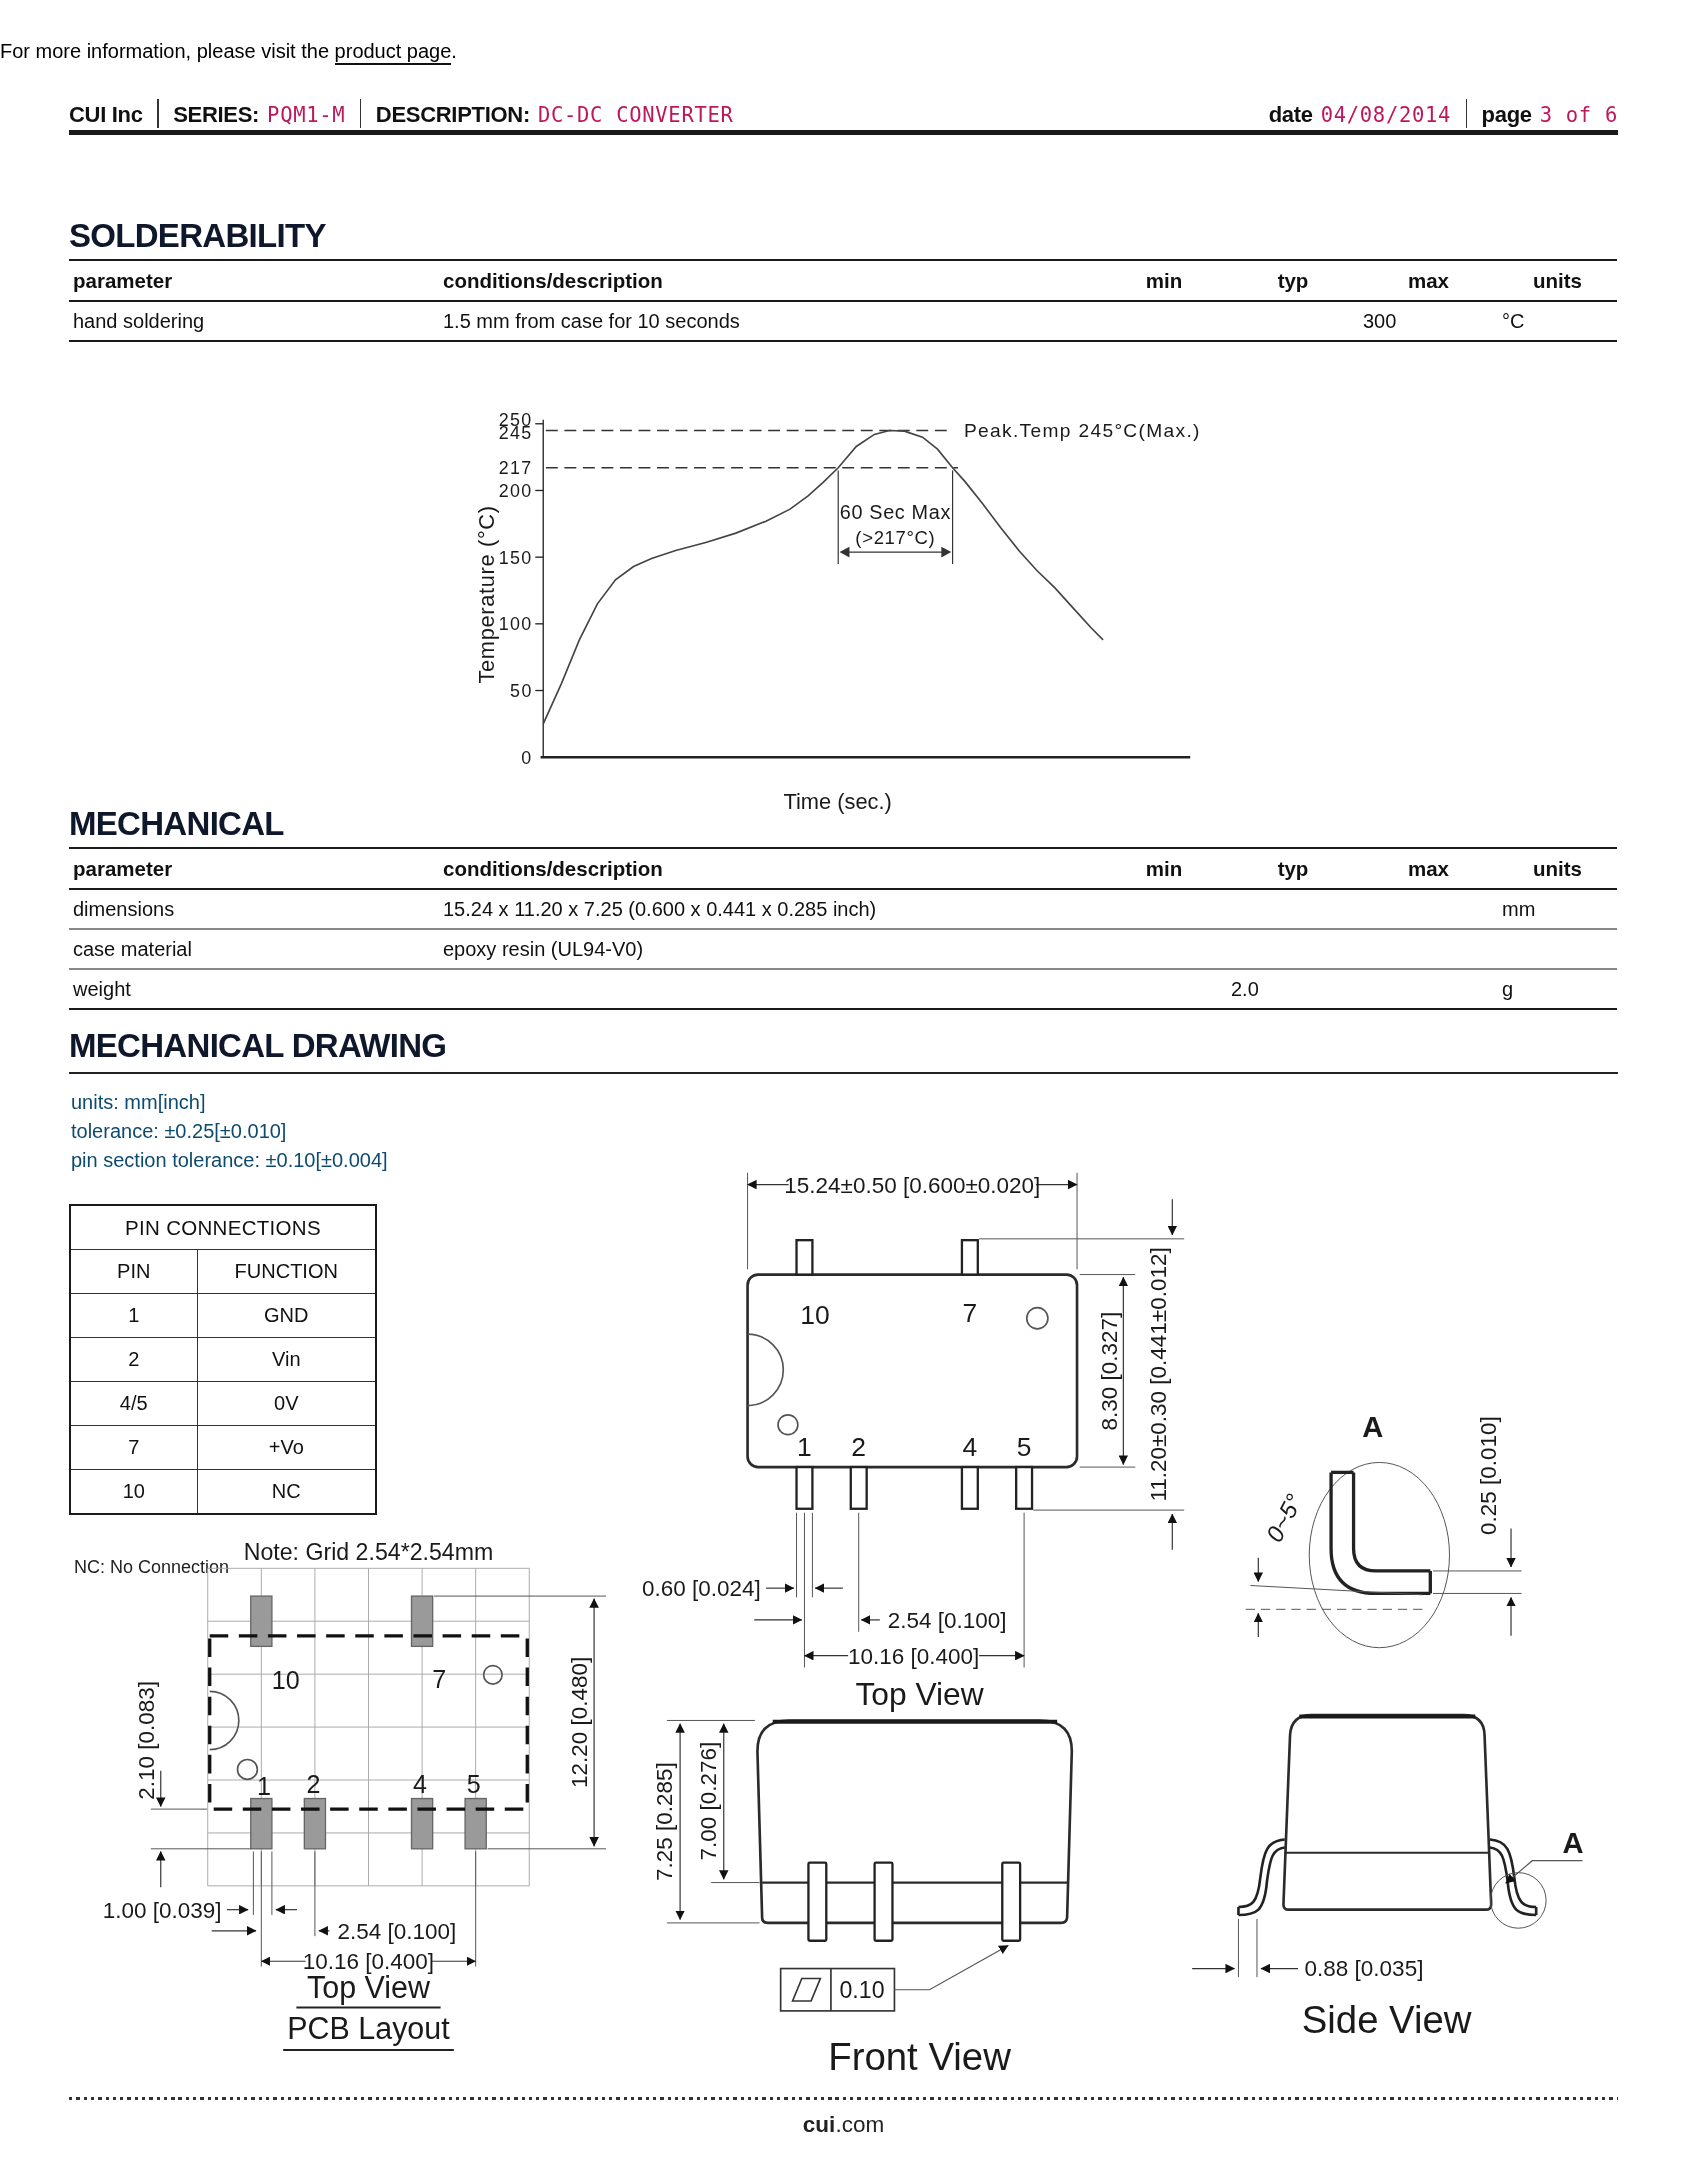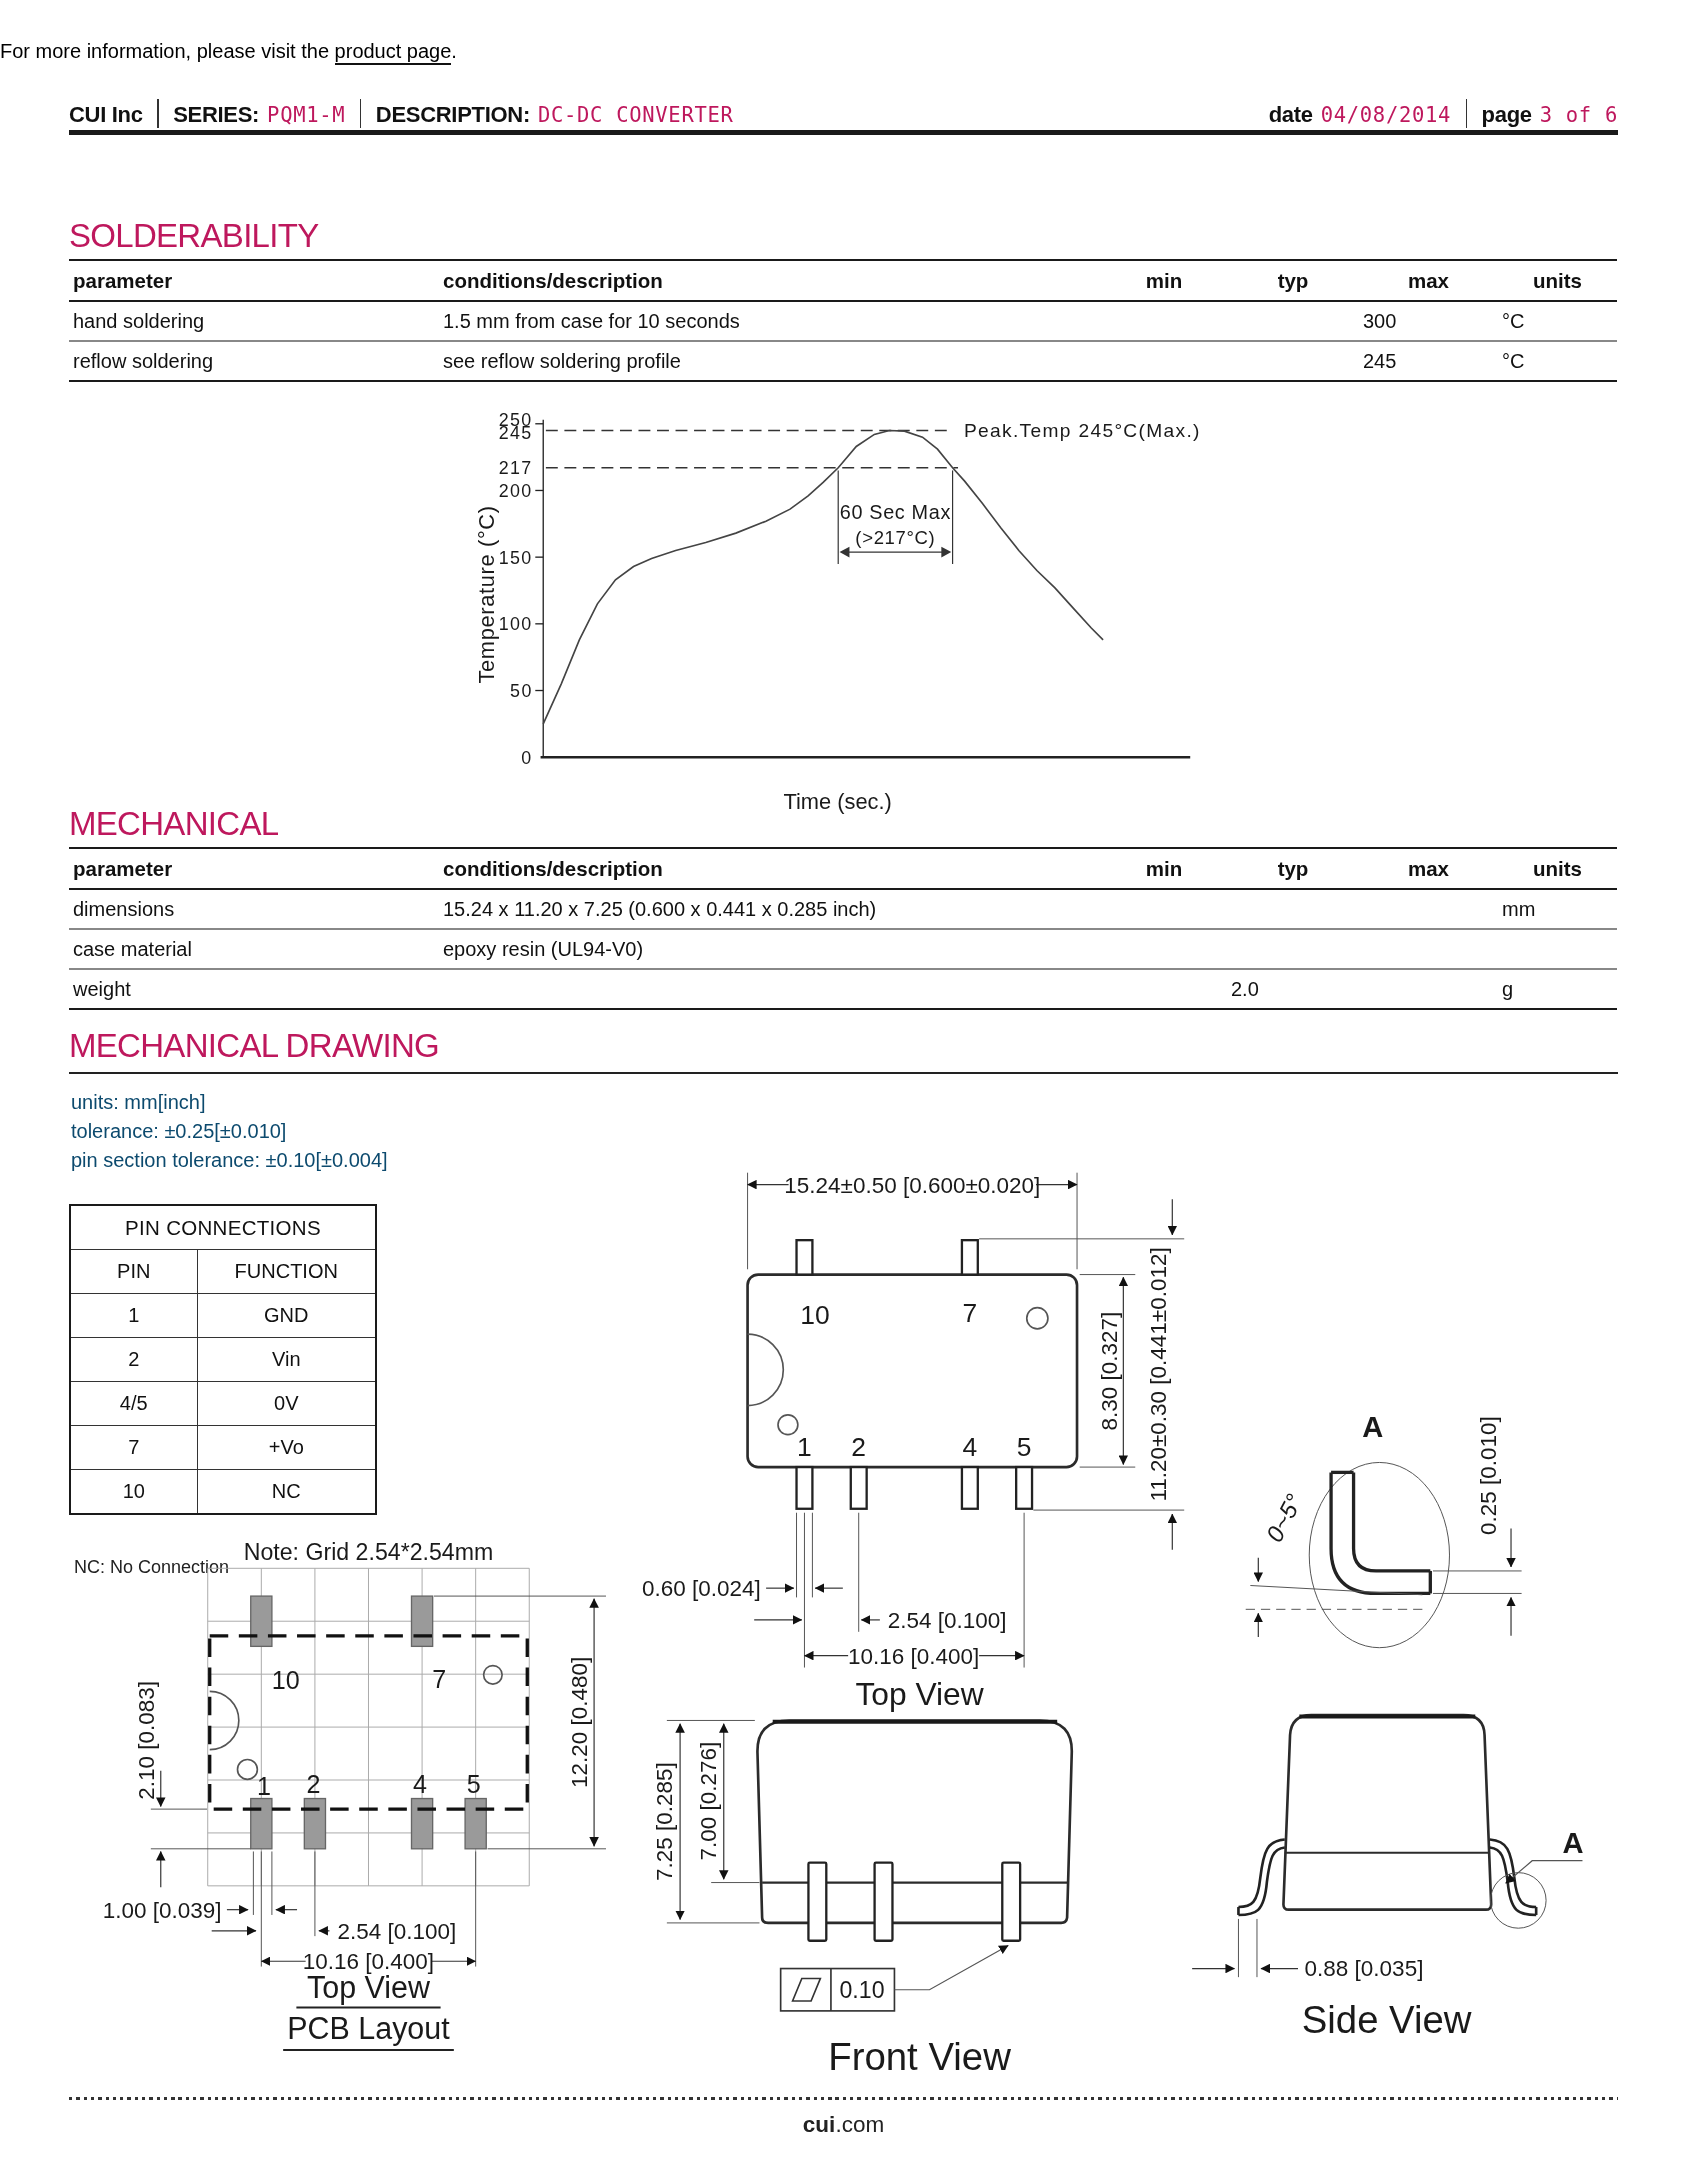--- a/index.html
+++ b/index.html
@@ -10,21 +10,21 @@
   .top-note{top:40px;left:0;width:1687px;text-align:left;font-size:20px;color:#000;}
   .top-note .lnk{border-bottom:2px solid #111;padding-bottom:1.3px;}
   .info-bar{top:93px;left:69px;right:69px;display:flex;align-items:baseline;font-size:22px;white-space:nowrap;}
   .info-bar .lbl{font-weight:bold;letter-spacing:-0.3px;}
   .info-bar .val{font-family:"DejaVu Sans Mono",monospace;font-size:20.5px;color:#be185d;letter-spacing:0.7px;margin-left:8px;}
   .vdiv{display:inline-block;width:1.3px;height:29px;background:#333;margin:0 14.6px;transform:translateY(6px);}
   .seg{display:flex;align-items:baseline;}
   .right-group{margin-left:auto;display:flex;align-items:baseline;}
   .rule-thick{top:130px;left:69px;right:69px;height:4.6px;background:#1a1a1a;}
   
-  .h-sec{font-weight:normal;font-size:33px;letter-spacing:-0.7px;color:#be185d;transform:scaleX(0.92);transform-origin:left;white-space:nowrap;}
+  .h-sec{font-weight:bold;font-size:33px;letter-spacing:-0.7px;color:#0f172a;transform:scaleX(0.92);transform-origin:left;white-space:nowrap;}
   .rule-thin{left:69px;right:69px;height:2px;background:#222;}
   
   table.spec{border-collapse:collapse;table-layout:fixed;width:1548px;font-size:20px;}
   table.spec th{font-weight:bold;font-size:20.5px;}
   table.spec th,table.spec td{padding:0 4px;height:38px;vertical-align:middle;}
   table.spec tr.hd{border-top:2.6px solid #1a1a1a;border-bottom:2.6px solid #1a1a1a;height:41px;}
   table.spec tr.row{border-bottom:2px double #888;}
   table.spec tr.row:last-child{border-bottom:2.6px solid #1a1a1a;}
   .cl{text-align:left;} .cc{}
   
@@ -97,28 +97,20 @@
       <th class="cc">typ</th>
       <th class="cc">max</th>
       <th class="cc">units</th>
     </tr>
     <tr class="row">
       <td class="cl">hand soldering</td>
       <td class="cl">1.5 mm from case for 10 seconds</td>
       <td class="cc"></td>
       <td class="cc"></td>
       <td class="cc">300</td>
-      <td class="cc">°C</td>
-    </tr>
-    <tr class="row">
-      <td class="cl">reflow soldering</td>
-      <td class="cl">see reflow soldering profile</td>
-      <td class="cc"></td>
-      <td class="cc"></td>
-      <td class="cc">245</td>
       <td class="cc">°C</td>
     </tr>
   </tbody>
     </table>
 
   <svg id="reflow-chart" class="abs" style="top:396px;left:457px;" width="834" height="430" viewBox="0 0 1260 650">
       <line x1="130" y1="36" x2="130" y2="546" stroke="#222" stroke-width="2"></line>
       <line x1="126" y1="546" x2="1108" y2="546" stroke="#222" stroke-width="4"></line>
       <text x="114" y="556" text-anchor="end" font-size="27" letter-spacing="2">0</text>
       <line x1="118" y1="445.2" x2="130" y2="445.2" stroke="#222" stroke-width="2"></line>

